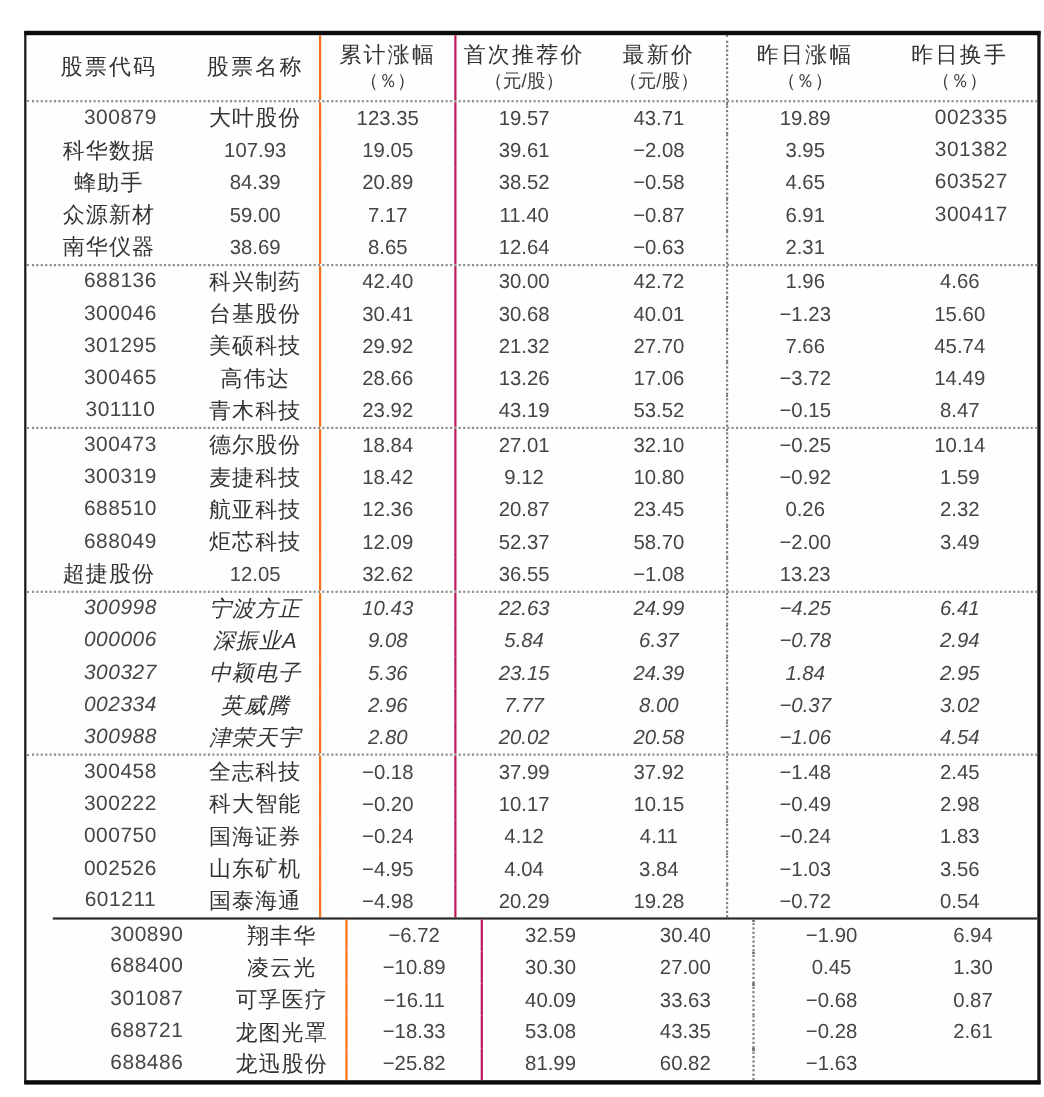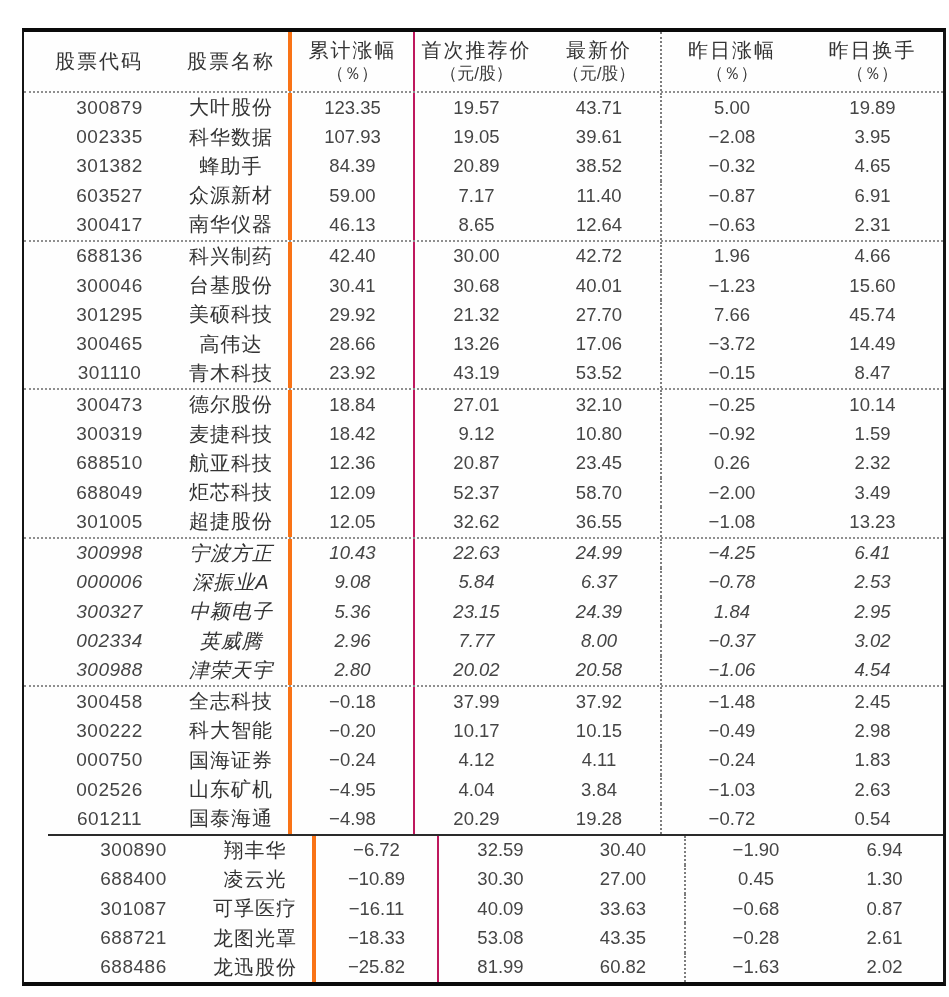--- a/index.html
+++ b/index.html
@@ -41,21 +41,21 @@
 
   .cell {
     display: flex; align-items: center; justify-content: center;
     box-sizing: border-box; white-space: nowrap; overflow: hidden;
   }
   .cell.num  { font-size: 18.5px; color: #454545; }
   .cell.code { font-size: 19px; color: #454545; letter-spacing: 0.5px; padding-left: 21px; }
   .cell.name { font-size: 20px; color: #333333; letter-spacing: 1px; }
 
   
-  .header-row > :nth-child(2), .group > :nth-child(7n+2) { border-right: 4px solid #f97316; }
+  .header-row > :nth-child(2), .group > :nth-child(7n+2) { border-right: 2px solid #f97316; }
   .header-row > :nth-child(3), .group > :nth-child(7n+3) { border-right: 2px solid #be185d; }
   .header-row > :nth-child(5), .group > :nth-child(7n+5) { border-right: 2px dotted #7d7d7d; }
 </style>
 </head>
 <body>
 
 <div class="page">
   <div class="stock-table">
 
     <div class="header-row grid-cols">
@@ -87,46 +87,45 @@
       </div>
     </div>
 
     <div class="tbody" id="table-body">
         <div class="group grid-cols" style="display: grid;">
           <div class="cell code">300879</div>
           <div class="cell name">大叶股份</div>
           <div class="cell num">123.35</div>
           <div class="cell num">19.57</div>
           <div class="cell num">43.71</div>
-          <div class="cell num">5.00</div>
           <div class="cell num">19.89</div>
           <div class="cell code">002335</div>
           <div class="cell name">科华数据</div>
           <div class="cell num">107.93</div>
           <div class="cell num">19.05</div>
           <div class="cell num">39.61</div>
           <div class="cell num">−2.08</div>
           <div class="cell num">3.95</div>
           <div class="cell code">301382</div>
           <div class="cell name">蜂助手</div>
           <div class="cell num">84.39</div>
           <div class="cell num">20.89</div>
           <div class="cell num">38.52</div>
-          <div class="cell num">−0.32</div>
+          <div class="cell num">−0.58</div>
           <div class="cell num">4.65</div>
           <div class="cell code">603527</div>
           <div class="cell name">众源新材</div>
           <div class="cell num">59.00</div>
           <div class="cell num">7.17</div>
           <div class="cell num">11.40</div>
           <div class="cell num">−0.87</div>
           <div class="cell num">6.91</div>
           <div class="cell code">300417</div>
           <div class="cell name">南华仪器</div>
-          <div class="cell num">46.13</div>
+          <div class="cell num">38.69</div>
           <div class="cell num">8.65</div>
           <div class="cell num">12.64</div>
           <div class="cell num">−0.63</div>
           <div class="cell num">2.31</div>
         </div>
         <div class="group grid-cols" style="display: grid;">
           <div class="cell code">688136</div>
           <div class="cell name">科兴制药</div>
           <div class="cell num">42.40</div>
           <div class="cell num">30.00</div>
@@ -184,21 +183,20 @@
           <div class="cell num">23.45</div>
           <div class="cell num">0.26</div>
           <div class="cell num">2.32</div>
           <div class="cell code">688049</div>
           <div class="cell name">炬芯科技</div>
           <div class="cell num">12.09</div>
           <div class="cell num">52.37</div>
           <div class="cell num">58.70</div>
           <div class="cell num">−2.00</div>
           <div class="cell num">3.49</div>
-          <div class="cell code">301005</div>
           <div class="cell name">超捷股份</div>
           <div class="cell num">12.05</div>
           <div class="cell num">32.62</div>
           <div class="cell num">36.55</div>
           <div class="cell num">−1.08</div>
           <div class="cell num">13.23</div>
         </div>
         <div class="group grid-cols" style="display: grid; font-style: italic;">
           <div class="cell code">300998</div>
           <div class="cell name">宁波方正</div>
@@ -206,21 +204,21 @@
           <div class="cell num">22.63</div>
           <div class="cell num">24.99</div>
           <div class="cell num">−4.25</div>
           <div class="cell num">6.41</div>
           <div class="cell code">000006</div>
           <div class="cell name">深振业A</div>
           <div class="cell num">9.08</div>
           <div class="cell num">5.84</div>
           <div class="cell num">6.37</div>
           <div class="cell num">−0.78</div>
-          <div class="cell num">2.53</div>
+          <div class="cell num">2.94</div>
           <div class="cell code">300327</div>
           <div class="cell name">中颖电子</div>
           <div class="cell num">5.36</div>
           <div class="cell num">23.15</div>
           <div class="cell num">24.39</div>
           <div class="cell num">1.84</div>
           <div class="cell num">2.95</div>
           <div class="cell code">002334</div>
           <div class="cell name">英威腾</div>
           <div class="cell num">2.96</div>
@@ -257,21 +255,21 @@
           <div class="cell num">4.12</div>
           <div class="cell num">4.11</div>
           <div class="cell num">−0.24</div>
           <div class="cell num">1.83</div>
           <div class="cell code">002526</div>
           <div class="cell name">山东矿机</div>
           <div class="cell num">−4.95</div>
           <div class="cell num">4.04</div>
           <div class="cell num">3.84</div>
           <div class="cell num">−1.03</div>
-          <div class="cell num">2.63</div>
+          <div class="cell num">3.56</div>
           <div class="cell code">601211</div>
           <div class="cell name">国泰海通</div>
           <div class="cell num">−4.98</div>
           <div class="cell num">20.29</div>
           <div class="cell num">19.28</div>
           <div class="cell num">−0.72</div>
           <div class="cell num">0.54</div>
         </div>
         <div class="group grid-cols solid-top" style="display: grid; margin-left: 24px;">
           <div class="cell code">300890</div>
@@ -301,18 +299,17 @@
           <div class="cell num">53.08</div>
           <div class="cell num">43.35</div>
           <div class="cell num">−0.28</div>
           <div class="cell num">2.61</div>
           <div class="cell code">688486</div>
           <div class="cell name">龙迅股份</div>
           <div class="cell num">−25.82</div>
           <div class="cell num">81.99</div>
           <div class="cell num">60.82</div>
           <div class="cell num">−1.63</div>
-          <div class="cell num">2.02</div>
         </div>
       </div>
 
   </div>
 </div>
 
 </body></html>

